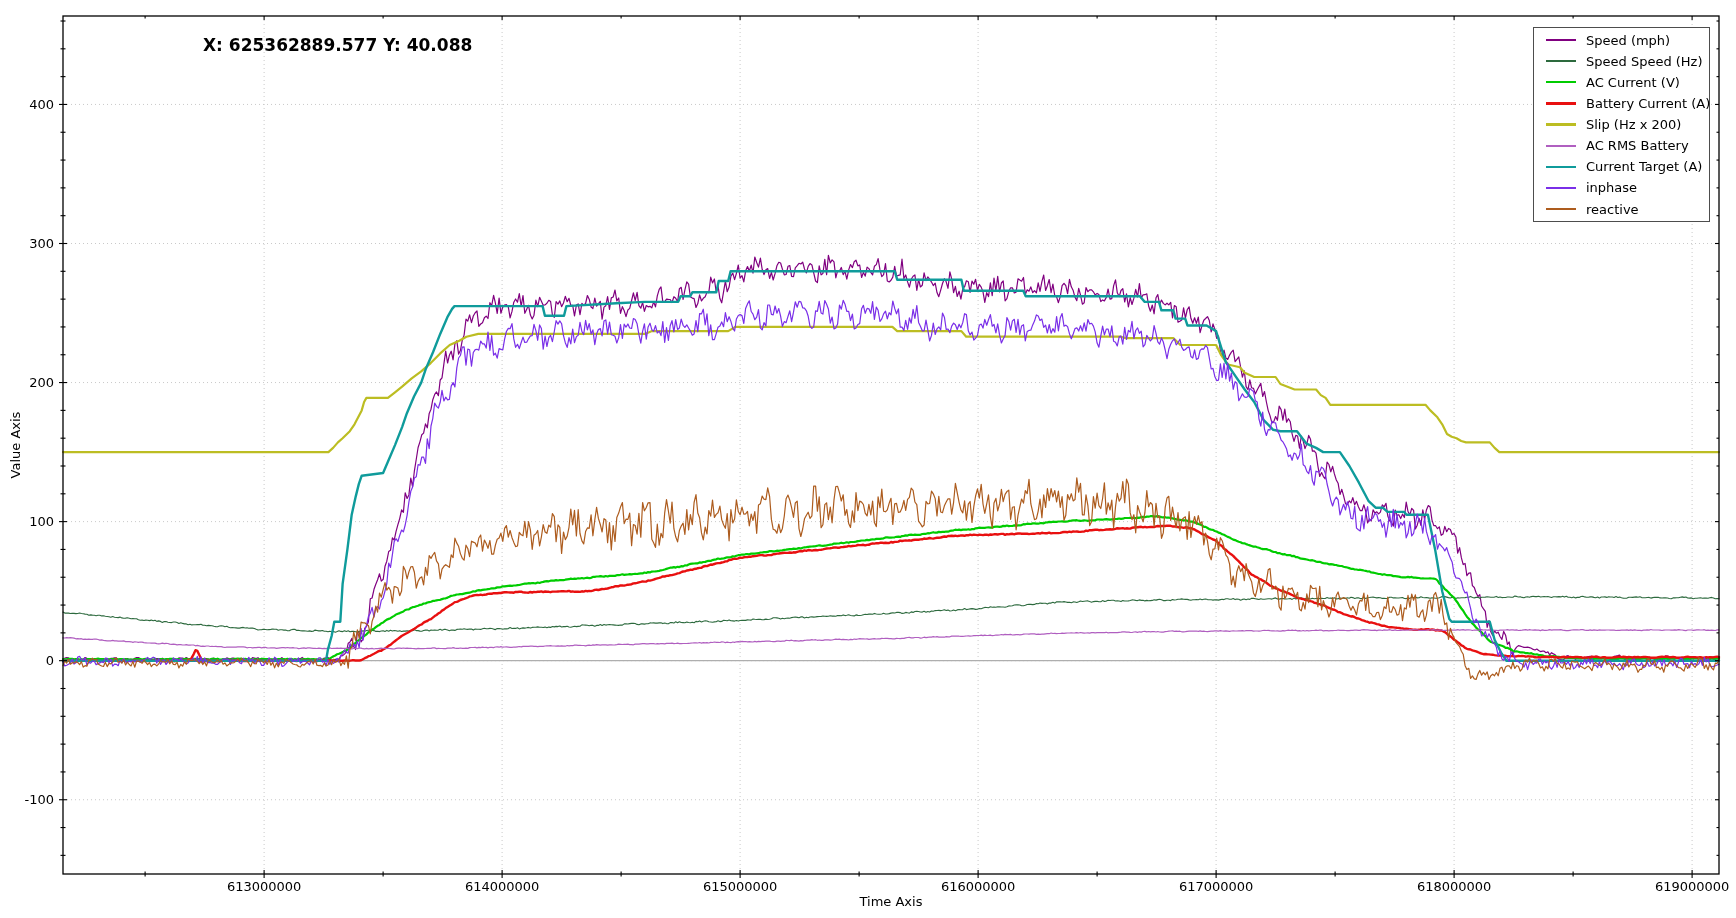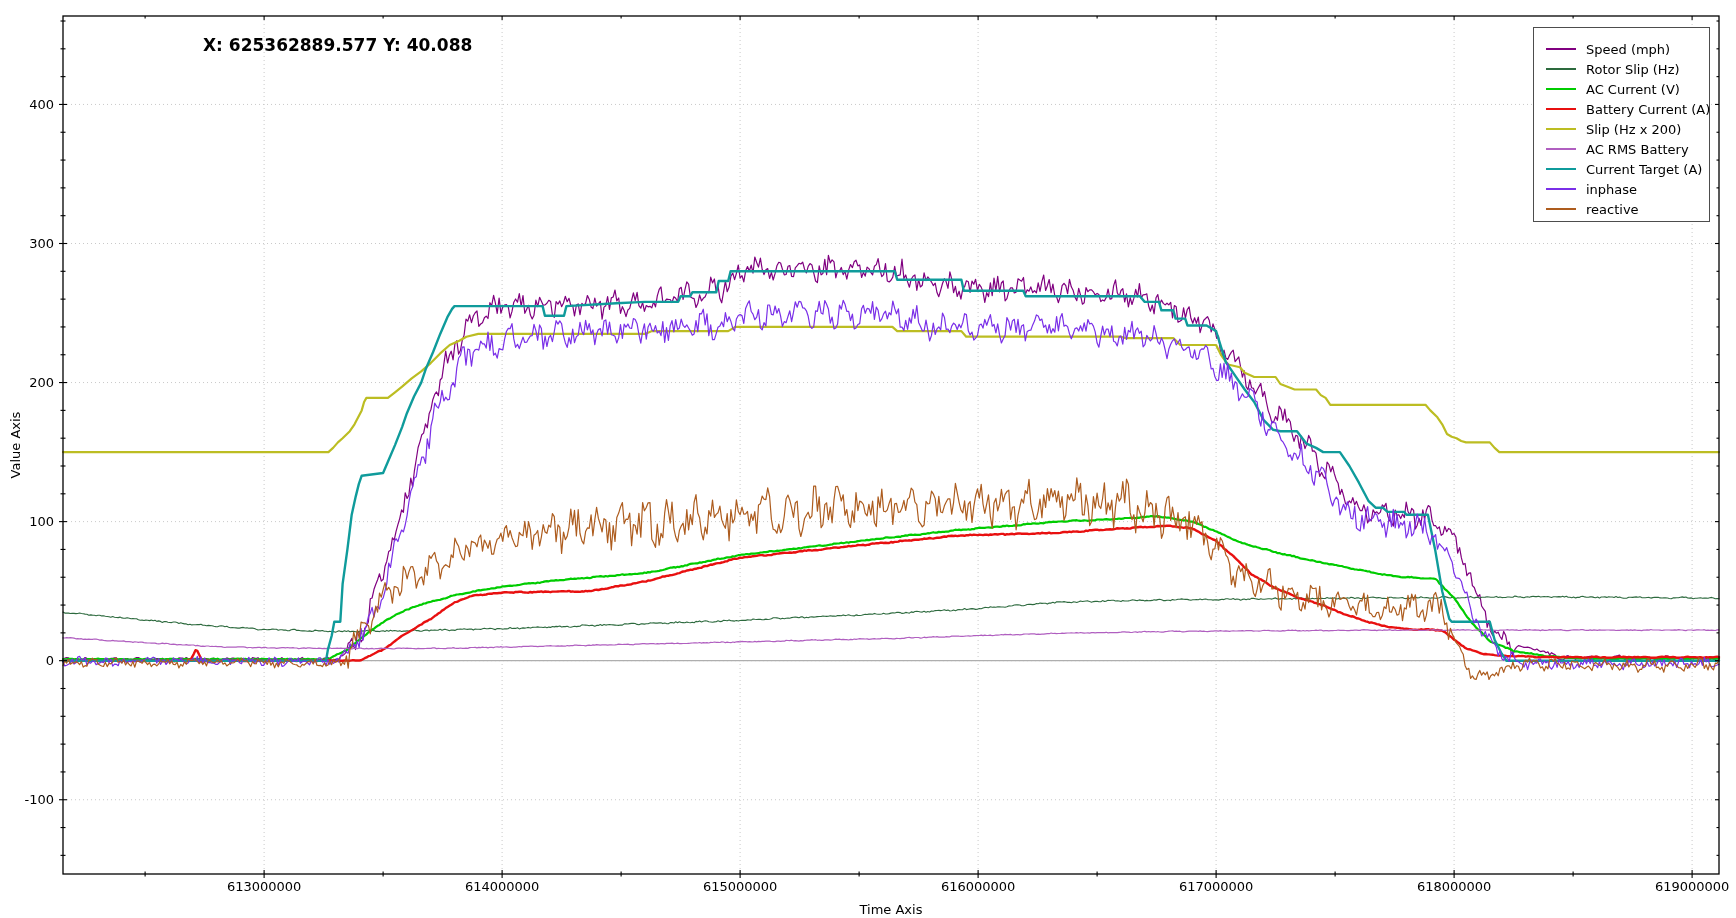--- a/index.html
+++ b/index.html
@@ -1,25 +1,25 @@
 <!DOCTYPE html>
 <html><head>
 <meta charset="utf-8">
 <style>
   html,body{margin:0;padding:0;background:#ffffff;}
   #fig{position:relative;width:1736px;height:918px;background:#ffffff;overflow:hidden;
        font-family:"DejaVu Sans","Liberation Sans",sans-serif;}
   #plot-svg{position:absolute;left:0;top:0;}
   .title{position:absolute;left:203px;top:35px;font-size:17px;font-weight:bold;color:#000;white-space:nowrap;}
-  .xlabel{position:absolute;left:831px;top:894px;width:120px;text-align:center;font-size:13px;color:#000;margin-top:8px;}
+  .xlabel{position:absolute;left:831px;top:894px;width:120px;text-align:center;font-size:13px;color:#000;}
   .ylabel{position:absolute;left:15px;top:445px;font-size:13px;color:#000;white-space:nowrap;
           transform:translate(-50%,-50%) rotate(-90deg);}
   #legend{position:absolute;left:1533px;top:27px;width:177px;height:195px;background:#ffffff;
           border:1px solid #4d4d4d;box-sizing:border-box;display:flex;flex-direction:column;
-          justify-content:flex-end;padding:2px 0;}
+          justify-content:space-between;padding:2px 0;}
   .legend-row{display:flex;align-items:center;height:20px;}
   .legend-swatch{width:30px;margin-left:12px;margin-right:10px;flex:0 0 30px;}
   .legend-label{font-size:13px;color:#000;white-space:nowrap;}
 </style>
 </head>
 <body>
 
 <div id="fig">
   <svg id="plot-svg" width="1736" height="918">
       <line x1="264.10951422822654" y1="16" x2="264.10951422822654" y2="874" stroke="#c9c9c9" stroke-width="1" stroke-dasharray="1 3"></line>
@@ -153,21 +153,21 @@
   <div class="title">X: 625362889.577 Y: 40.088</div>
   <div class="xlabel">Time Axis</div>
   <div class="ylabel">Value Axis</div>
   <div id="legend">
       <div class="legend-row">
         <div class="legend-swatch" style="height: 2px; background: rgb(128, 0, 128);"></div>
         <span class="legend-label">Speed (mph)</span>
       </div>
       <div class="legend-row">
         <div class="legend-swatch" style="height: 2px; background: rgb(45, 106, 62);"></div>
-        <span class="legend-label">Rotor Slip (Hz)</span>
+        <span class="legend-label">Speed Speed (Hz)</span>
       </div>
       <div class="legend-row">
         <div class="legend-swatch" style="height: 2.2px; background: rgb(0, 204, 0);"></div>
         <span class="legend-label">AC Current (V)</span>
       </div>
       <div class="legend-row">
         <div class="legend-swatch" style="height: 2.4px; background: rgb(232, 16, 16);"></div>
         <span class="legend-label">Battery Current (A)</span>
       </div>
       <div class="legend-row">

